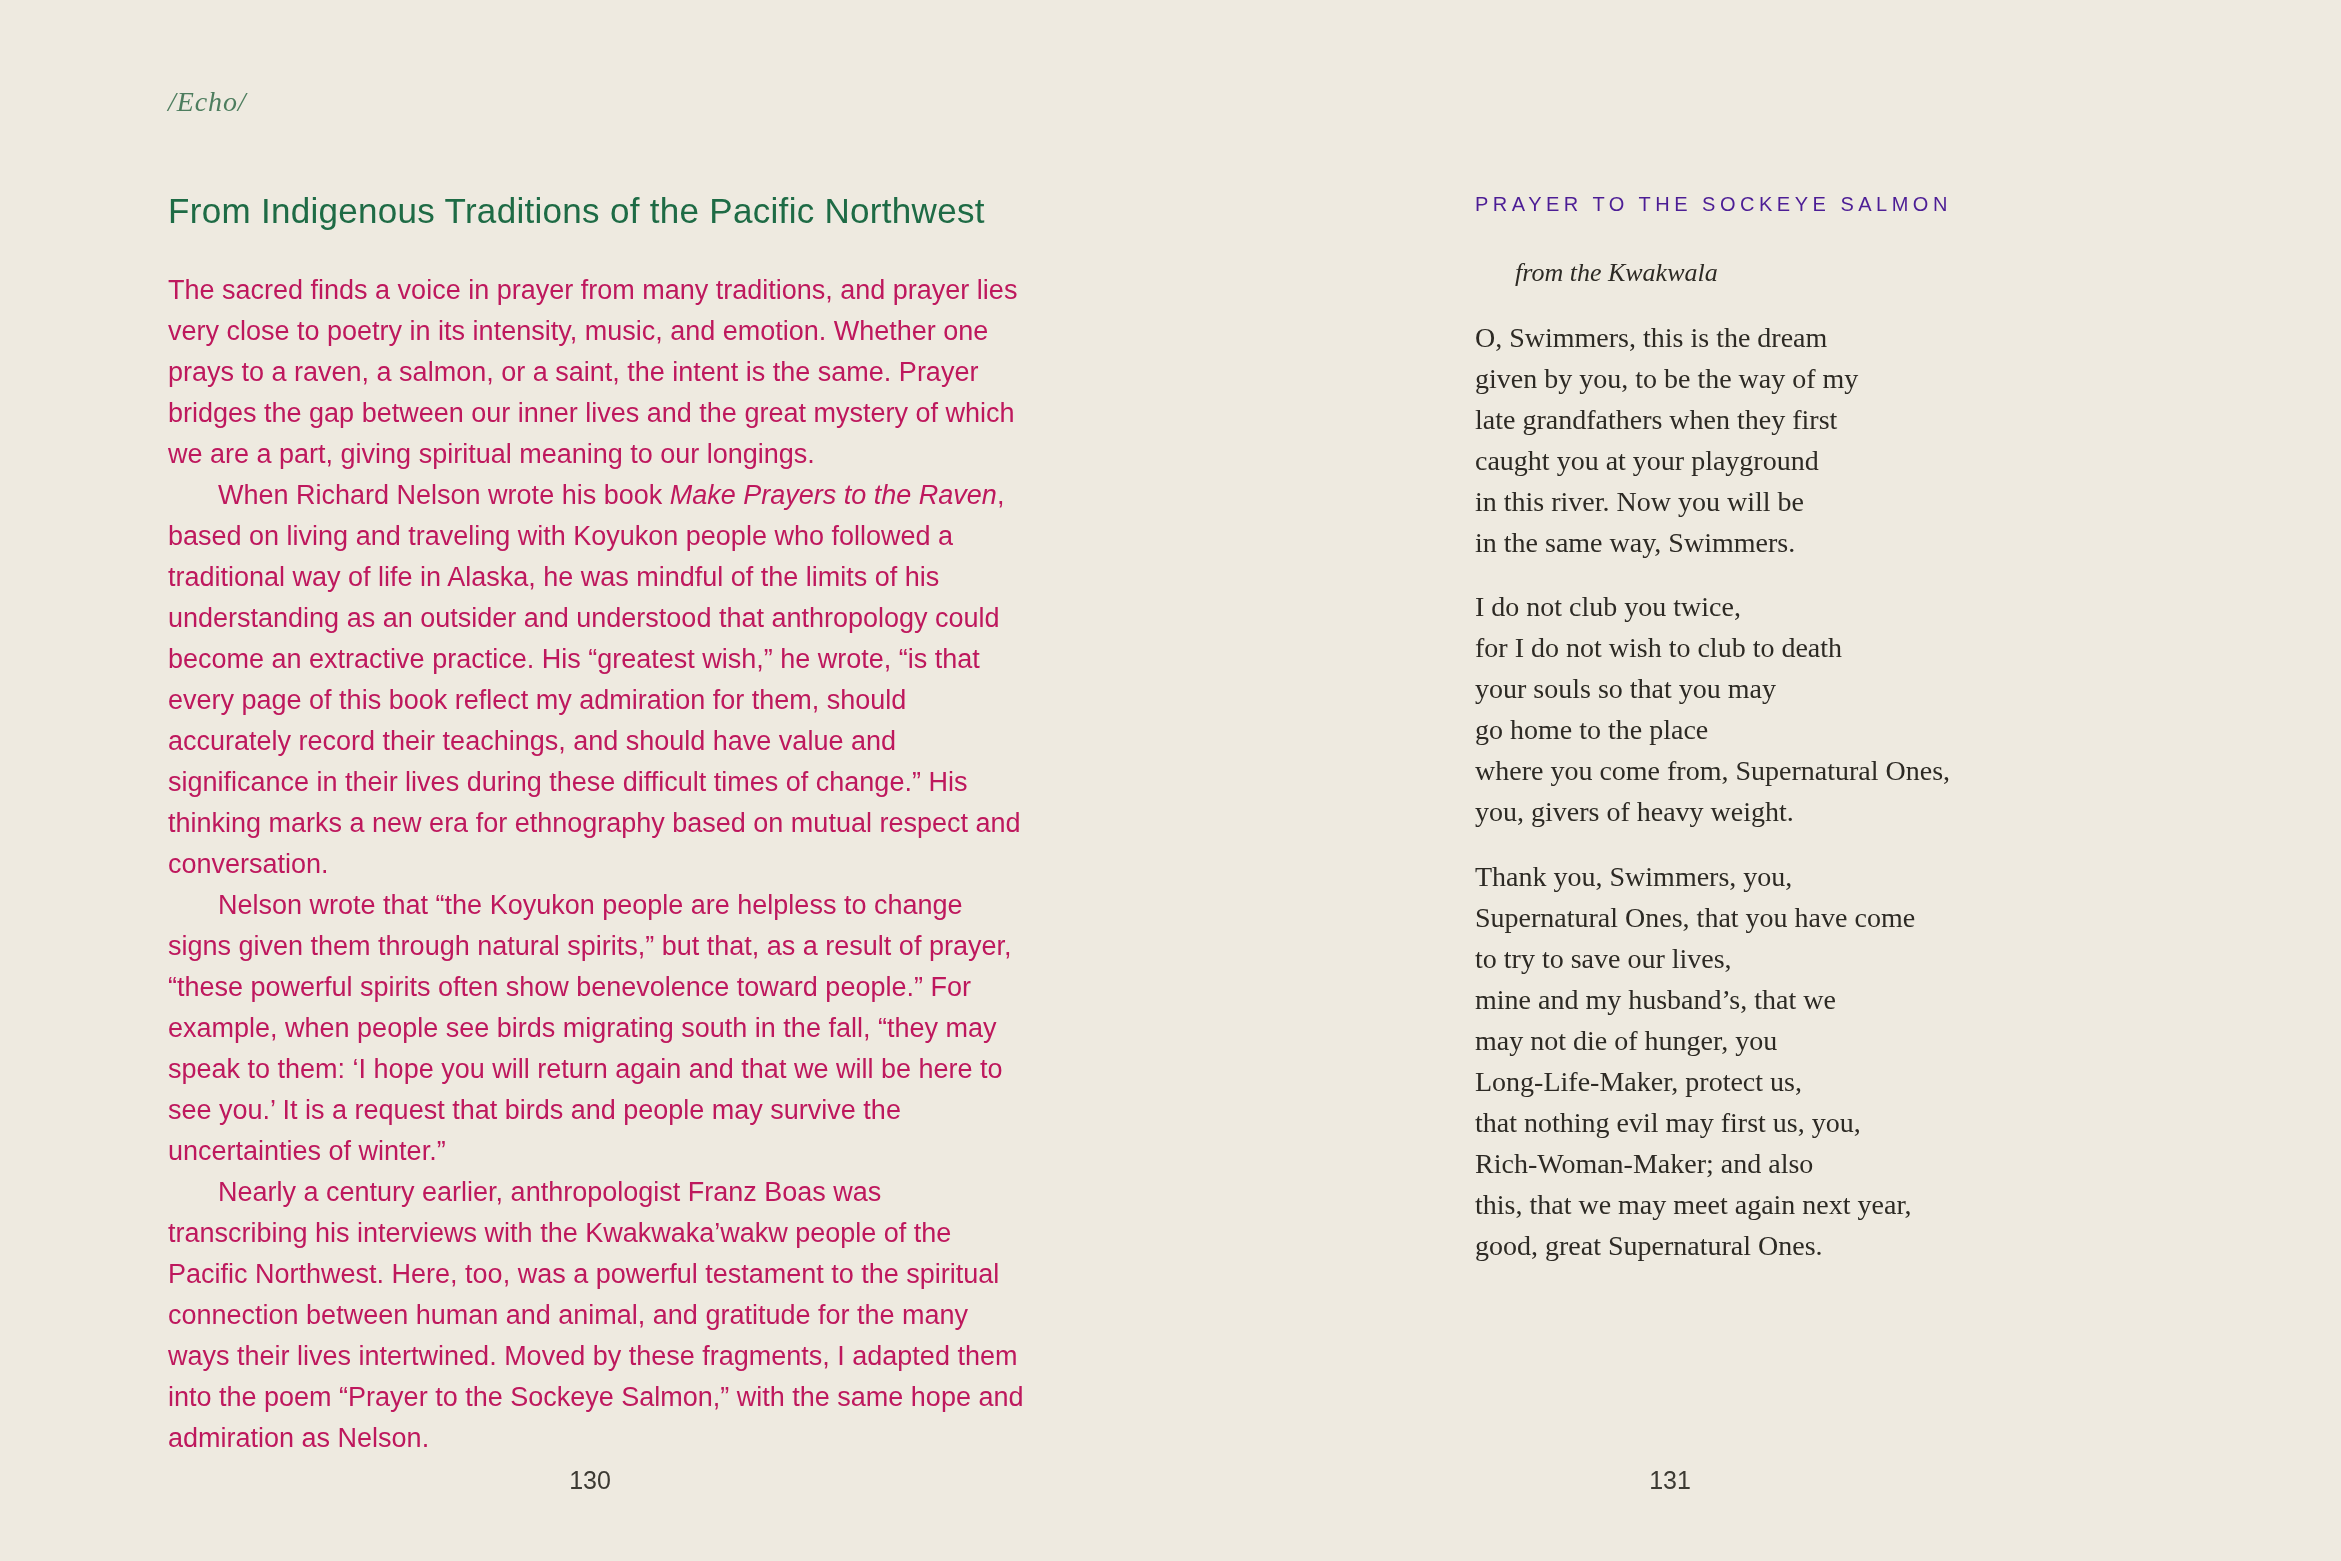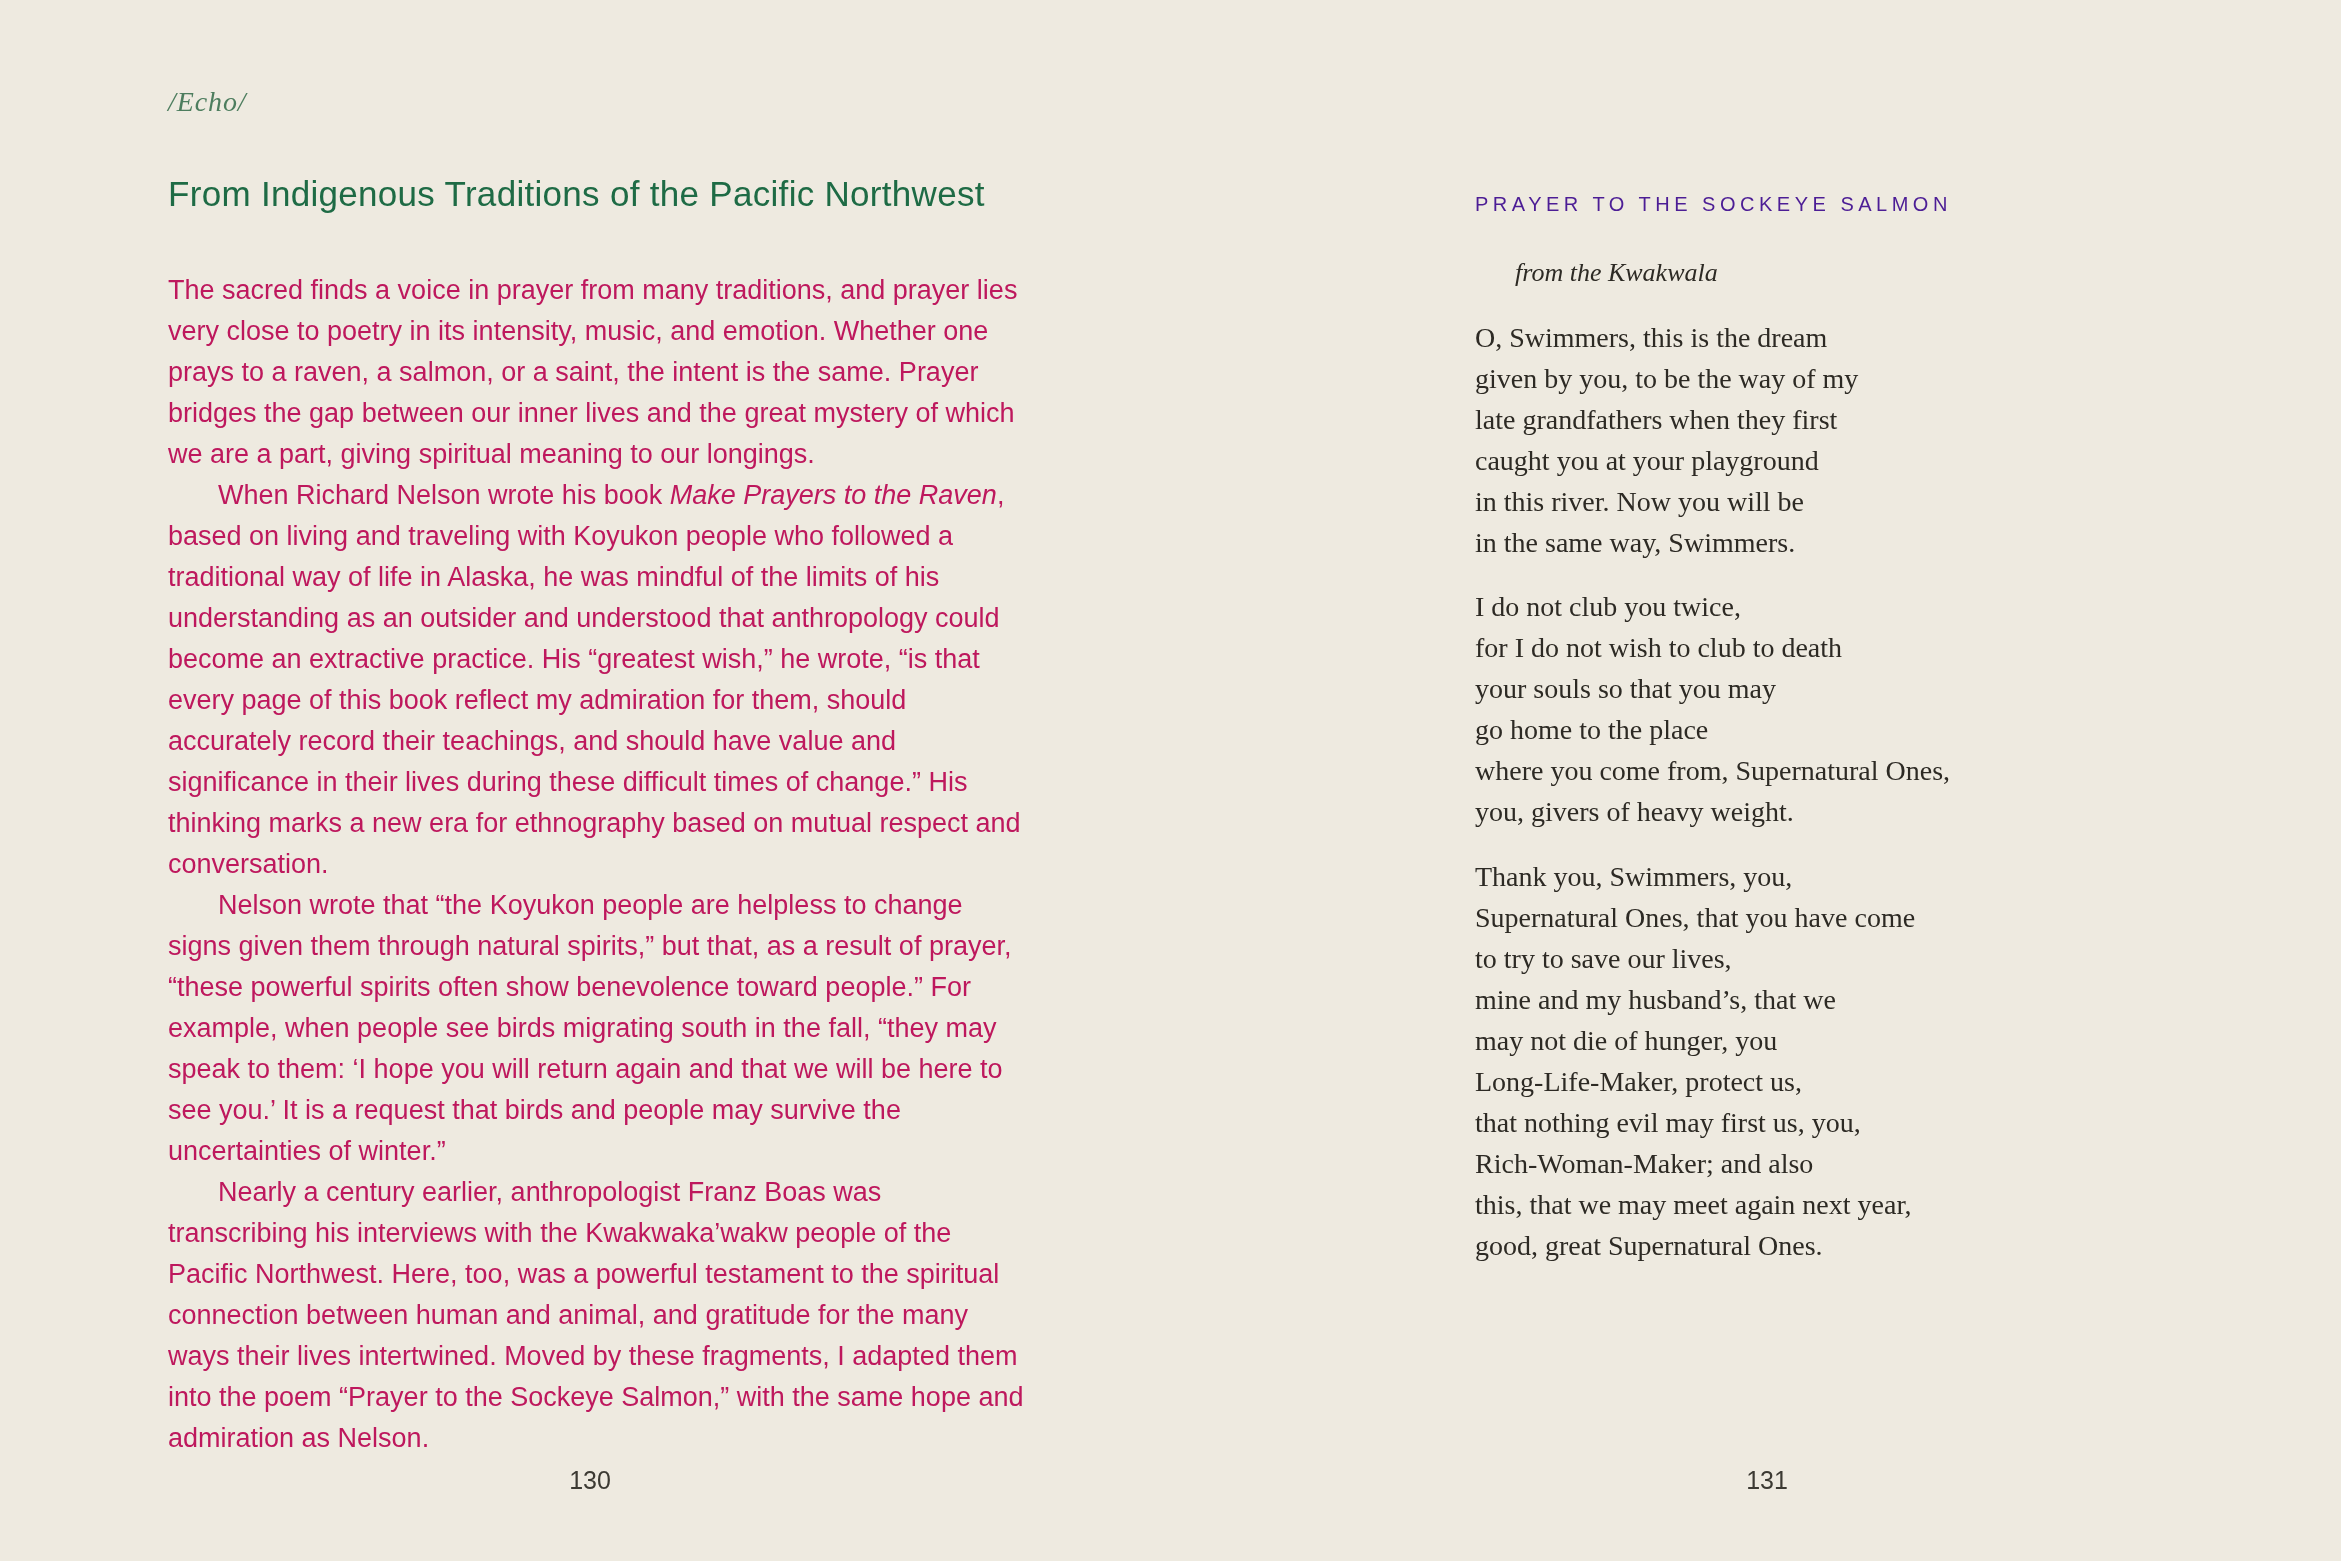--- a/index.html
+++ b/index.html
@@ -25,21 +25,21 @@
   
   .left-page {
     position: absolute;
     left: 168px;
     top: 0;
     width: 860px;
   }
   .chapter-title {
     position: absolute;
     left: 0;
-    top: 174px;
+    top: 191px;
     font-size: 35px;
     font-weight: 400;
     color: #1e6b45;
     white-space: nowrap;
     letter-spacing: 0.3px;
   }
   .intro-text {
     position: absolute;
     left: 0;
     top: 270px;
@@ -90,21 +90,21 @@
   .poem-stanza { margin: 0 0 23.4px 0; }
   
   .page-number {
     position: absolute;
     top: 1466px;
     font-size: 25px;
     color: #3c3a33;
     transform: translateX(-50%);
   }
   .page-number.left  { left: 590px; }
-  .page-number.right { left: 1767px; text-align: right; }
+  .page-number.right { left: 1670px; text-align: right; }
 </style>
 </head>
 <body>
 
 <div class="spread">
 
   <div class="series-mark">/Echo/</div>
 
   <div class="left-page">
     <div class="chapter-title">From Indigenous Traditions of the Pacific Northwest</div>

